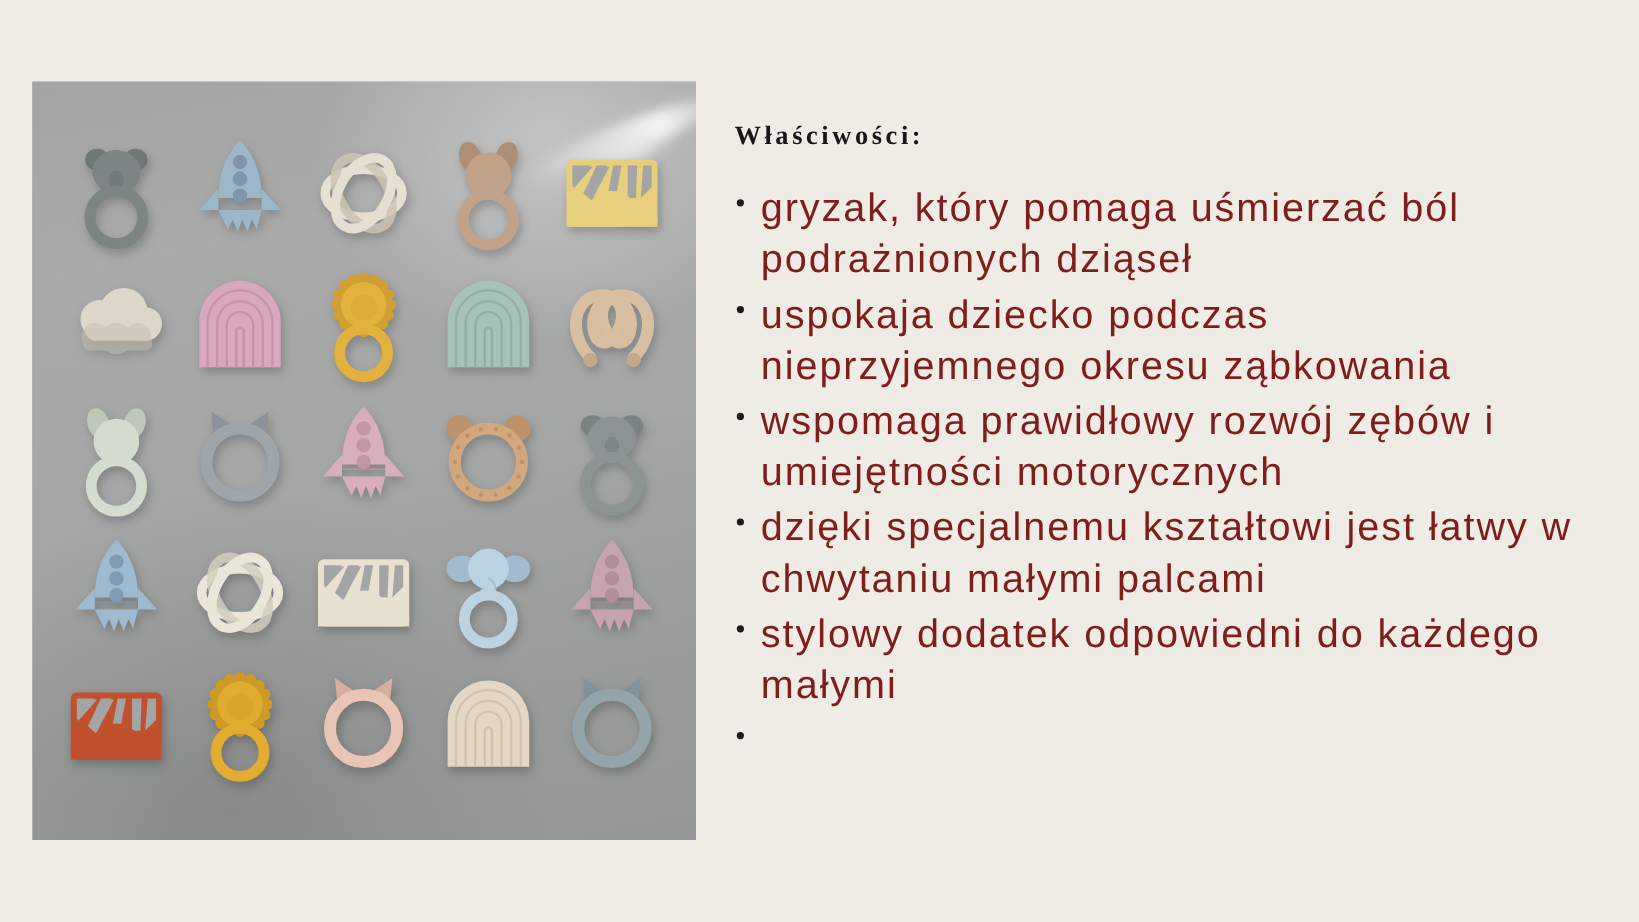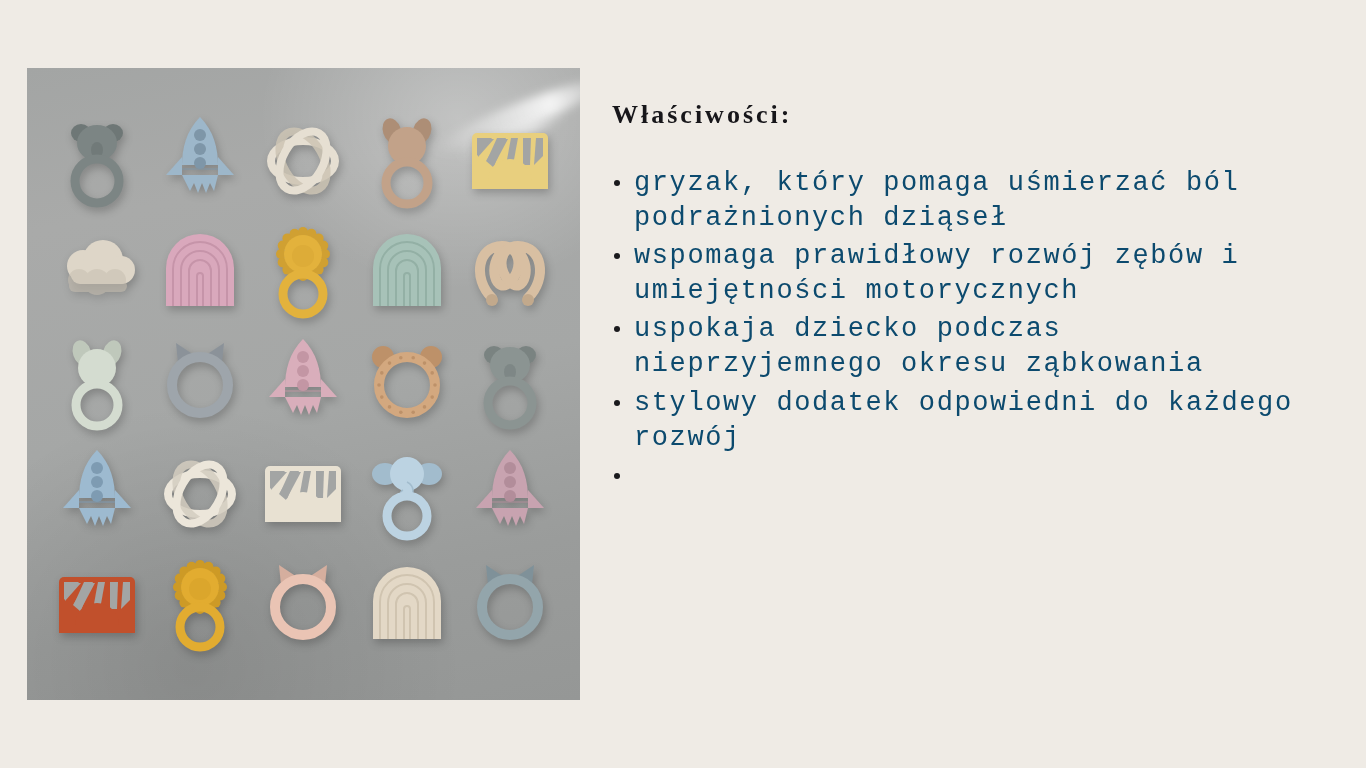--- a/index.html
+++ b/index.html
@@ -87,24 +87,24 @@
   
   .content {
     position: absolute;
     left: 600px;
     top: 100px;
     width: 720px;
   }
   .heading {
     font-family: "Liberation Serif", "DejaVu Serif", serif;
     font-weight: bold;
-    font-size: 26px;
+    font-size: 22px;
     letter-spacing: 3px;
     color: #17161a;
-    margin: 0 0 36px 12px;
+    margin: 0 0 26px 12px;
   }
   .features {
     list-style: none;
     margin: 0;
     padding: 0;
   }
   .feature {
     position: relative;
     display: flex;
     align-items: flex-start;
@@ -114,25 +114,25 @@
   .bullet {
     position: absolute;
     left: 14px;
     top: 14px;
     width: 6px;
     height: 6px;
     border-radius: 50%;
     background: #1b1a1d;
   }
   .feature-text {
-    font-family: Liberation Mono, monospace;
-    font-size: 27px;
+    font-family: Liberation Sans, sans-serif;
+    font-size: 33px;
     line-height: 1.30;
     letter-spacing: 1.6px;
-    color: #0c4a6e;
+    color: #7f1d1d;
   }
 </style>
 </head>
 <body>
 
 <div class="slide">
 
   <div class="photo-frame">
     <div class="photo-surface"></div>
     <div class="light-streak"></div>
@@ -511,29 +511,33 @@
 
   <div class="content">
     <h1 class="heading">Właściwości:</h1>
     <ul class="features" id="feature-list">
         <li class="feature">
           <span class="bullet"></span>
           <span class="feature-text">gryzak, który pomaga uśmierzać ból podrażnionych dziąseł</span>
         </li>
         <li class="feature">
           <span class="bullet"></span>
+          <span class="feature-text">uspokaja dziecko podczas nieprzyjemnego okresu ząbkowania</span>
+        </li>
+        <li class="feature">
+          <span class="bullet"></span>
           <span class="feature-text">wspomaga prawidłowy rozwój zębów i umiejętności motorycznych</span>
         </li>
         <li class="feature">
           <span class="bullet"></span>
-          <span class="feature-text">uspokaja dziecko podczas nieprzyjemnego okresu ząbkowania</span>
+          <span class="feature-text">dzięki specjalnemu kształtowi jest łatwy w chwytaniu małymi palcami</span>
         </li>
         <li class="feature">
           <span class="bullet"></span>
-          <span class="feature-text">stylowy dodatek odpowiedni do każdego rozwój</span>
+          <span class="feature-text">stylowy dodatek odpowiedni do każdego małymi</span>
         </li>
         <li class="feature">
           <span class="bullet"></span>
         </li>
       </ul>
   </div>
 
 </div>
 
 </body></html>

